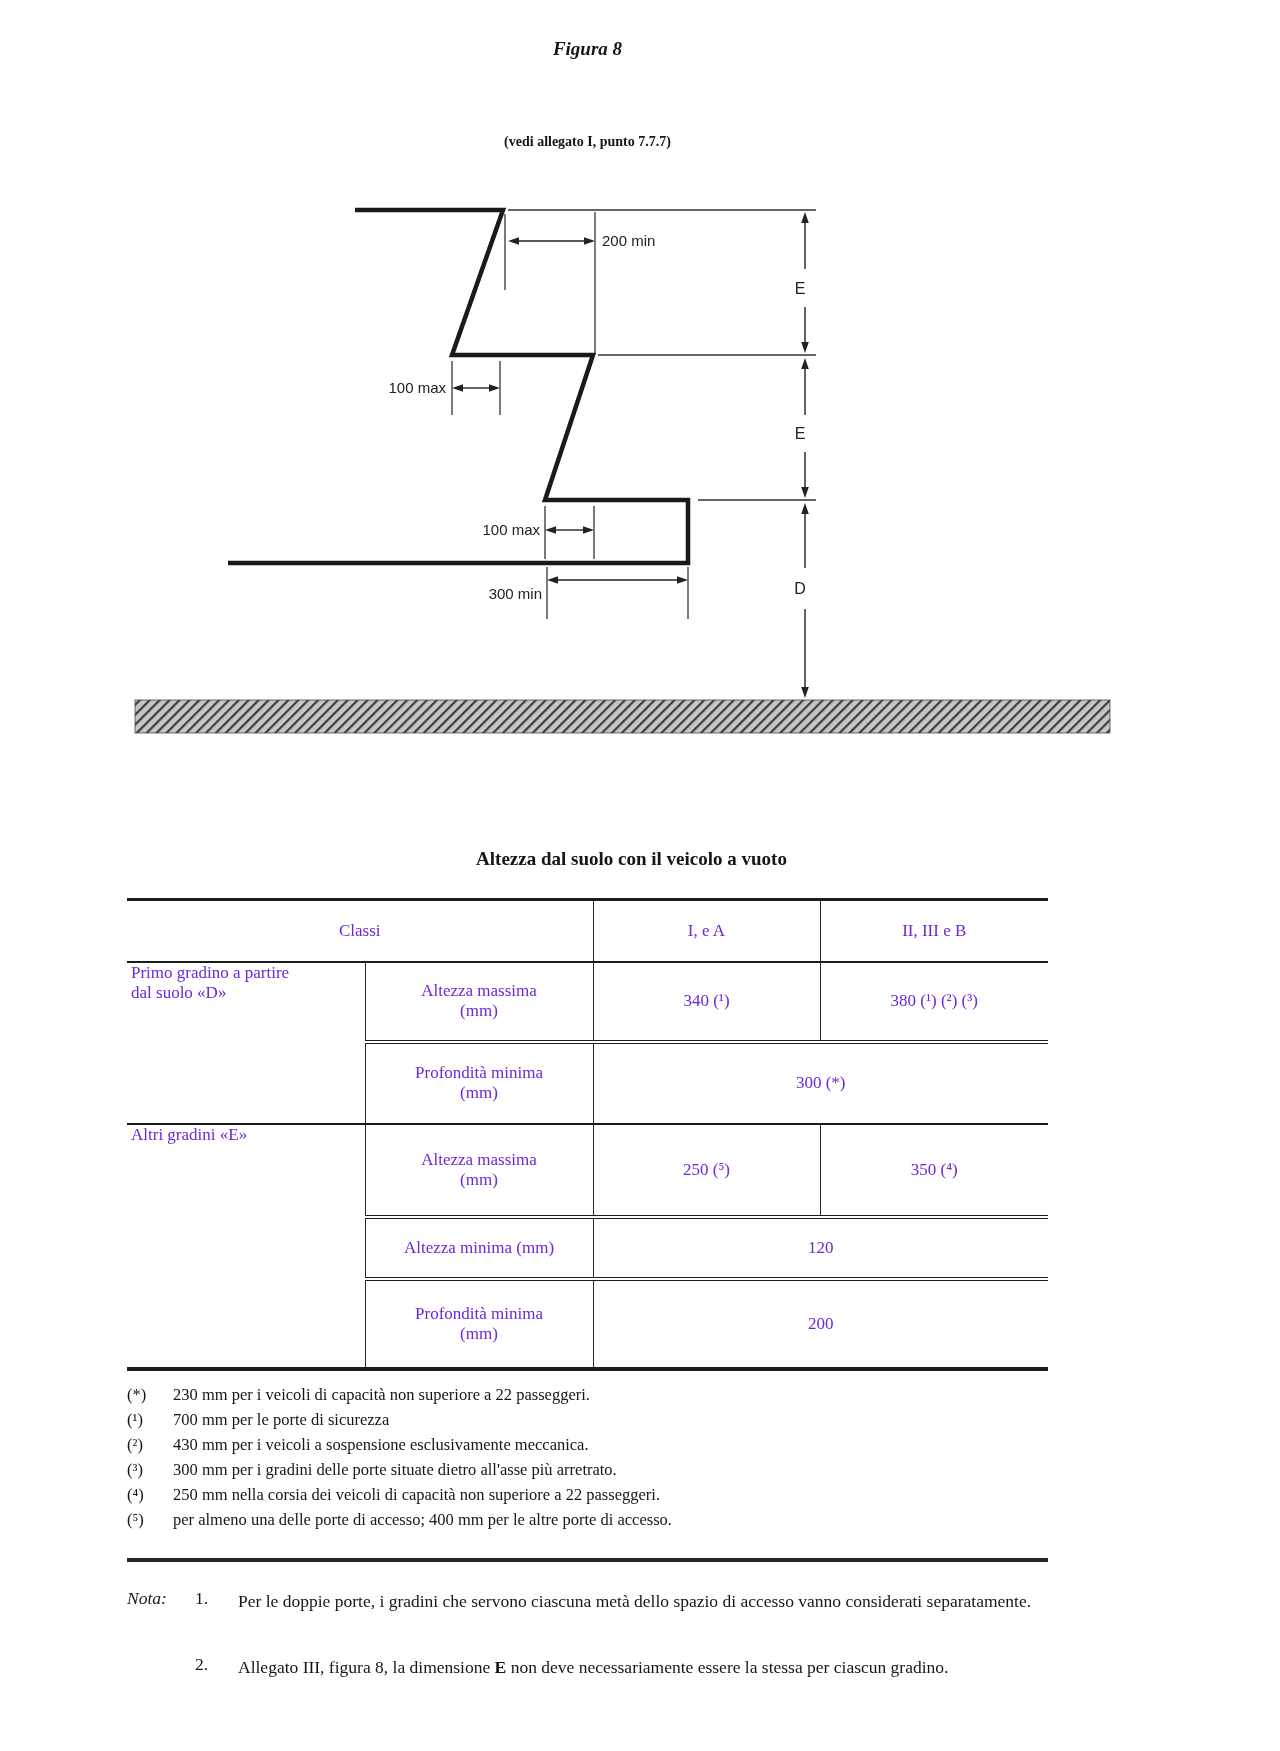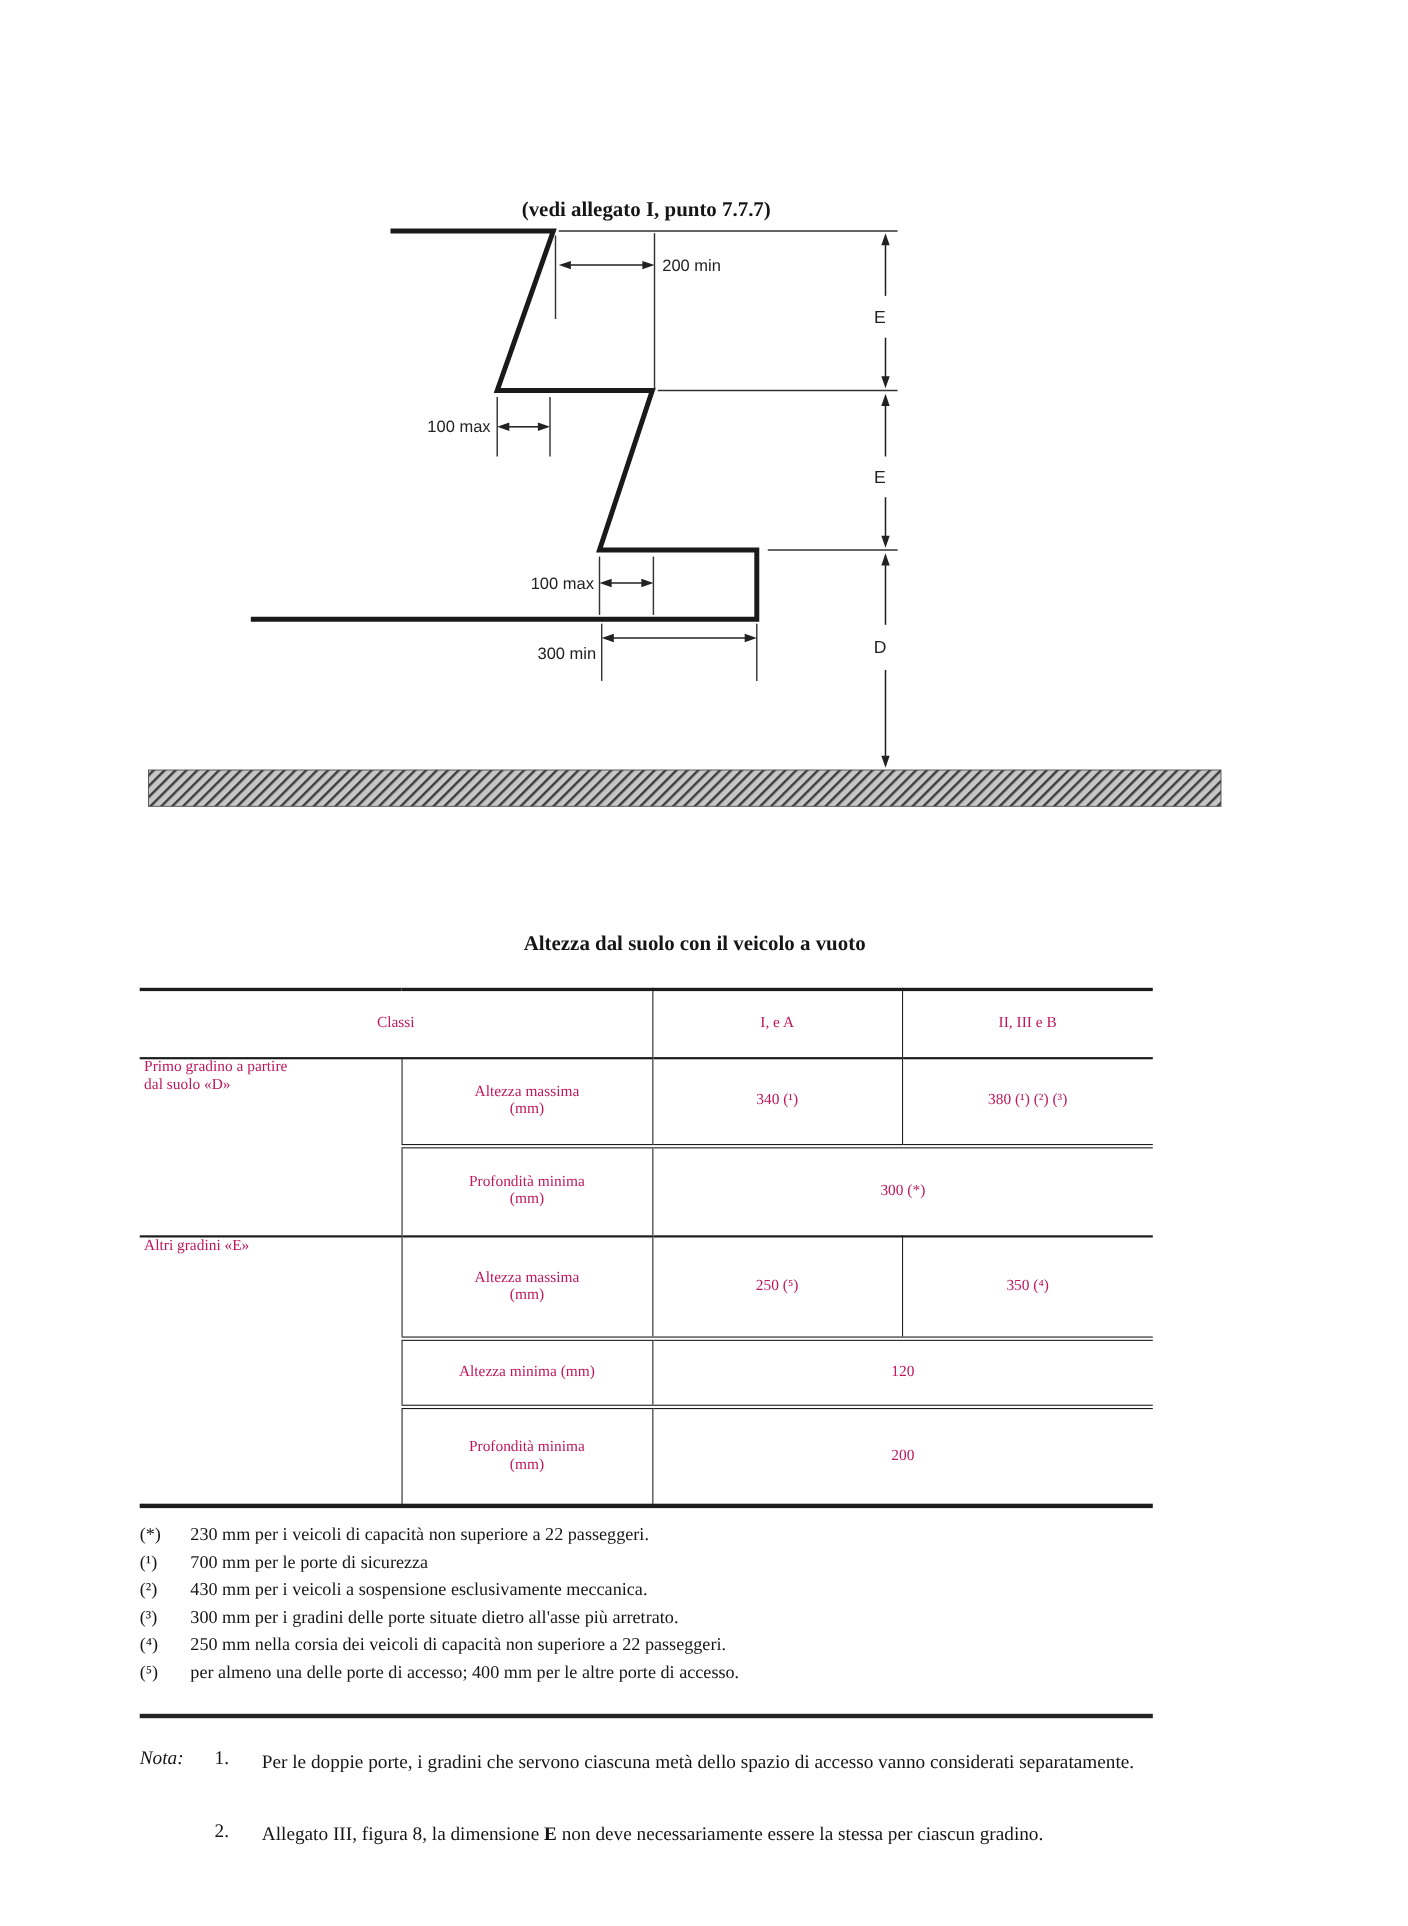--- a/index.html
+++ b/index.html
@@ -8,30 +8,30 @@
     width:1280px;height:1751px;
     background:#ffffff;
     font-family:"Liberation Serif","DejaVu Serif",serif;
     color:#161616;
     overflow:hidden;
   }
   .abs{position:absolute;}
   .centered{left:0;width:1175px;text-align:center;}
   .fig-label{top:38px;font-size:19px;font-style:italic;font-weight:600;}
   .fig-title{top:88px;font-size:20px;font-weight:700;}
-  .fig-subtitle{top:134px;font-size:19px;font-weight:700;margin-top:46px;}
+  .fig-subtitle{top:134px;font-size:14px;font-weight:700;}
   .tbl-caption{top:848px;font-size:19px;font-weight:700;margin-left:44px;}
 
   
   .dim-table{
     position:absolute;top:898px;left:127px;width:921px;
     border-collapse:collapse;table-layout:fixed;
     border-top:3px solid #1c1c1c;
     border-bottom:4px solid #1c1c1c;
-    font-size:14px;color:#be185d;
+    font-size:17px;color:#6d28d9;
   }
   .dim-table td{padding:2px 6px;text-align:center;vertical-align:middle;white-space:pre-line;}
   .dim-table td.left-cell{text-align:left;vertical-align:top;padding:0 6px 0 4px;}
   .bl{border-left:1.6px solid #262626;margin-left:33px;}
   .hb-solid{border-bottom:2.5px solid #1c1c1c;}
   .hb-double{border-bottom:4px double #1c1c1c;}
   .rh-hdr{height:62px;}
   .rh-1{height:80px;}
   .rh-2{height:82px;}
   .rh-3{height:93px;}
@@ -56,20 +56,21 @@
 
   
   .dimtext{font-family:"Liberation Sans","DejaVu Sans",sans-serif;font-size:15px;fill:#222;}
   .edtext{font-family:"Liberation Sans","DejaVu Sans",sans-serif;font-size:16px;fill:#222;}
 </style>
 </head>
 <body>
 
 <div id="page">
 
+  <div class="abs centered fig-label">Figura 8</div>
   <div class="abs centered fig-subtitle">(vedi allegato I, punto 7.7.7)</div>
 
   <svg class="abs" style="top:195px;left:0" width="1280" height="545" viewBox="0 0 1280 545">
     <defs>
       <pattern id="hatch" width="7" height="7" patternUnits="userSpaceOnUse" patternTransform="rotate(45)">
         <rect width="7" height="7" fill="#c6c6c6"></rect>
         <line x1="1" y1="0" x2="1" y2="7" stroke="#3d3d3d" stroke-width="2.4"></line>
       </pattern>
     </defs>
 

